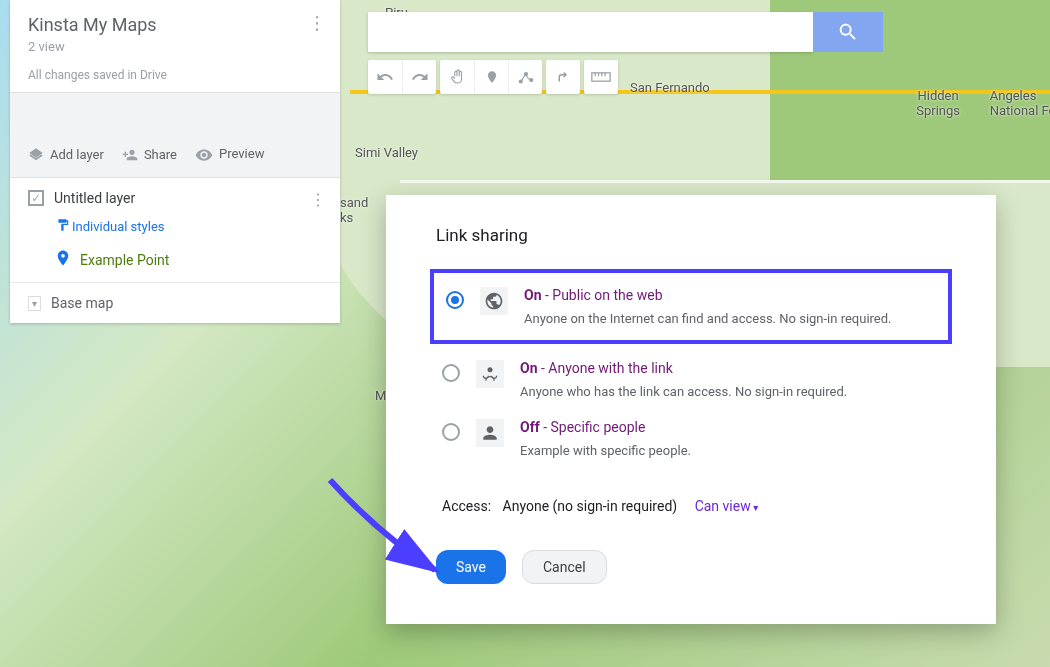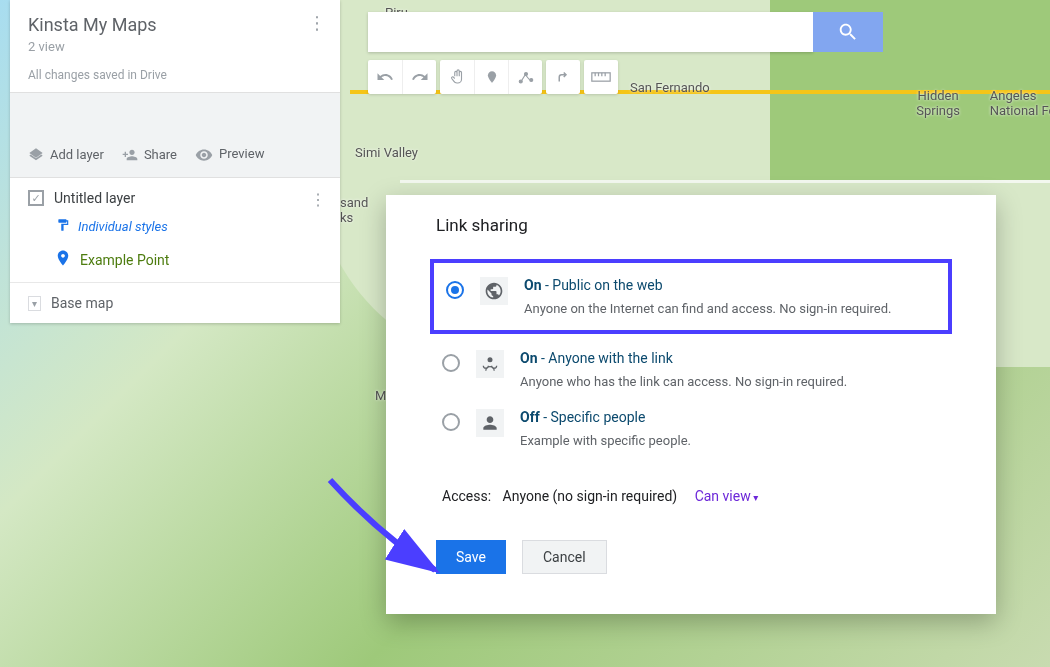--- a/index.html
+++ b/index.html
@@ -20,57 +20,57 @@
 .view-count { font-size: 13px; color: #9aa0a6; margin-top: 4px; }
 .save-status { font-size: 12px; color: #9aa0a6; margin-top: 14px; }
 .more-menu { position: absolute; top: 12px; right: 14px; color: #9aa0a6; font-size: 18px; cursor: pointer; }
 
 .toolbar { display: flex; align-items: center; gap: 18px; padding: 10px 18px; background: #f1f3f4; border-top: 1px solid #e0e0e0; border-bottom: 1px solid #e0e0e0; font-size: 13px; color: #5f6368; }
 .toolbar-item { display: inline-flex; align-items: flex-start; gap: 6px; cursor: pointer; margin-top: 43px; }
 
 .layer-section { padding: 12px 18px; position: relative; }
 .layer-header { display: flex; align-items: center; gap: 10px; color: #3c4043; font-size: 14px; }
 .layer-more { position: absolute; top: 12px; right: 14px; color: #9aa0a6; cursor: pointer; }
-.style-row { display: flex; align-items: center; gap: 8px; margin: 12px 0 0 28px; color: #1a73e8; font-size: 13px; font-style: italic; }
+.style-row { display: flex; align-items: center; gap: 2px; margin: 12px 0 0 28px; color: #1a73e8; font-size: 13px; }
 .point-row { display: flex; align-items: center; gap: 8px; margin: 14px 0 0 26px; color: #4d7c0f; font-size: 14px; }
 
 .basemap-row { padding: 12px 18px; border-top: 1px solid #e8e8e8; color: #5f6368; font-size: 14px; display: flex; align-items: center; gap: 10px; }
 
 
 .search-area { position: absolute; top: 12px; left: 368px; display: flex; }
 .search-input { width: 445px; height: 40px; background: #fff; border: none; padding: 0 12px; font-size: 14px; box-shadow: 0 1px 3px rgba(0,0,0,0.2); }
 .search-btn { width: 70px; height: 40px; background: #82a6f0; border: none; display: flex; align-items: center; justify-content: center; cursor: pointer; }
 
 .tools { position: absolute; top: 60px; left: 368px; display: flex; gap: 4px; }
 .tool-group { display: flex; background: #fff; box-shadow: 0 1px 3px rgba(0,0,0,0.15); border-radius: 2px; }
 .tool-btn { width: 34px; height: 34px; display: flex; align-items: center; justify-content: center; cursor: pointer; color: #9aa0a6; border: none; background: transparent; }
 .tool-btn + .tool-btn { border-left: 1px solid #eee; }
 
 
-.dialog { position: absolute; top: 195px; left: 386px; width: 610px; background: #fff; box-shadow: 0 8px 24px rgba(0,0,0,0.25); padding: 20px 50px 40px; }
+.dialog { position: absolute; top: 195px; left: 386px; width: 610px; background: #fff; box-shadow: 0 8px 24px rgba(0,0,0,0.25); padding: 30px 50px 40px; }
 .dialog-title { font-size: 17px; color: #202124; margin-bottom: 28px; }
 .options { margin-bottom: 30px; }
 .option { display: flex; align-items: flex-start; gap: 16px; padding: 10px 6px; }
 .option.highlighted { border: 4px solid #4b3eff; margin: -4px -6px 6px -6px; padding: 14px 12px; }
 .radio { width: 18px; height: 18px; border: 2px solid #9aa0a6; border-radius: 50%; margin-top: 4px; position: relative; flex-shrink: 0; cursor: pointer; }
 .radio.checked { border-color: #1a73e8; }
 .radio.checked::after { content: ''; position: absolute; inset: 3px; background: #1a73e8; border-radius: 50%; }
 .opt-icon { width: 28px; height: 28px; background: #f1f3f4; display: flex; align-items: center; justify-content: center; flex-shrink: 0; color: #5f6368; }
 .opt-text { flex: 1; }
-.opt-title { font-size: 14px; color: #0c4a6e; }
+.opt-title { font-size: 14px; color: #701a75; }
 .opt-title b { font-weight: 700; }
 .opt-desc { font-size: 13px; color: #5f6368; margin-top: 8px; }
 
 .access-row { font-size: 14px; color: #202124; margin-bottom: 36px; padding-left: 6px; }
 .access-label { margin-right: 8px; }
 .can-view { color: #6d28d9; cursor: pointer; margin-left: 14px; }
 .can-view::after { content: ' ▾'; font-size: 10px; }
 
 .dialog-buttons { display: flex; gap: 16px; }
-.btn { padding: 8px 20px; font-size: 14px; border: none; cursor: pointer; border-radius: 0; }
+.btn { padding: 8px 20px; font-size: 14px; border: none; cursor: pointer; border-radius: 12px; }
 .btn-primary { background: #1a73e8; color: #fff; }
 .btn-secondary { background: #f1f3f4; color: #3c4043; border: 1px solid #dadce0; }
 
 
 .arrow { position: absolute; top: 475px; left: 320px; pointer-events: none; }
 
 .checkbox-icon { width: 16px; height: 16px; border: 2px solid #9aa0a6; display: inline-flex; align-items: center; justify-content: center; color: #9aa0a6; font-size: 11px; }
 </style>
 </head>
 <body>

